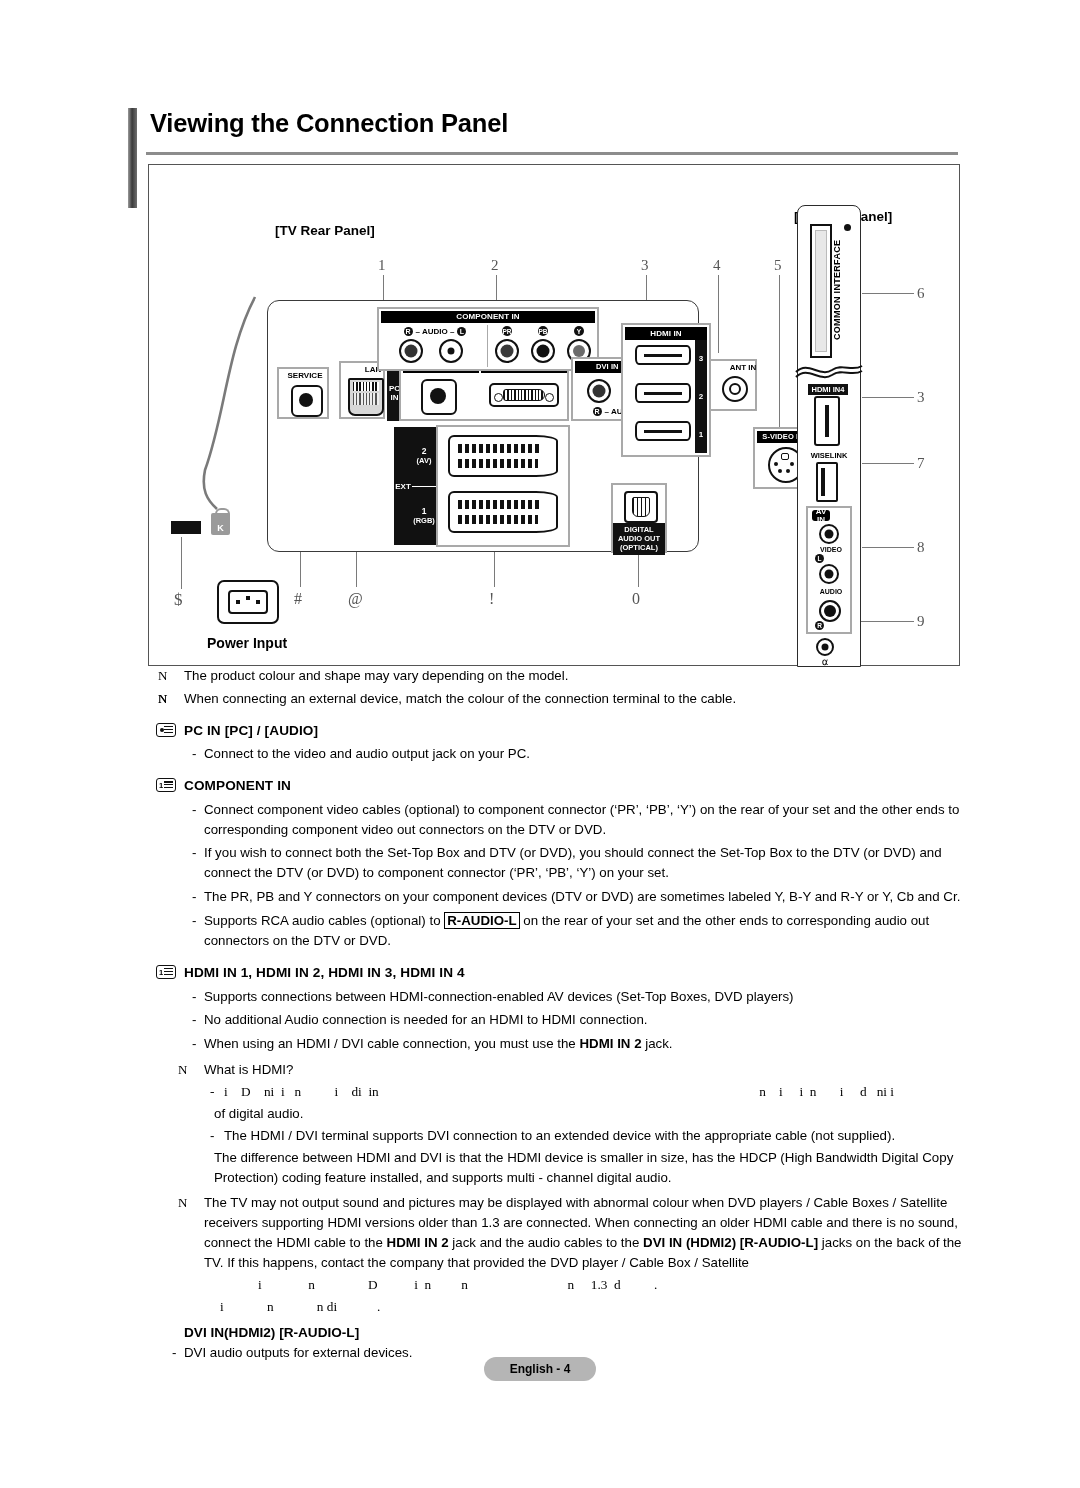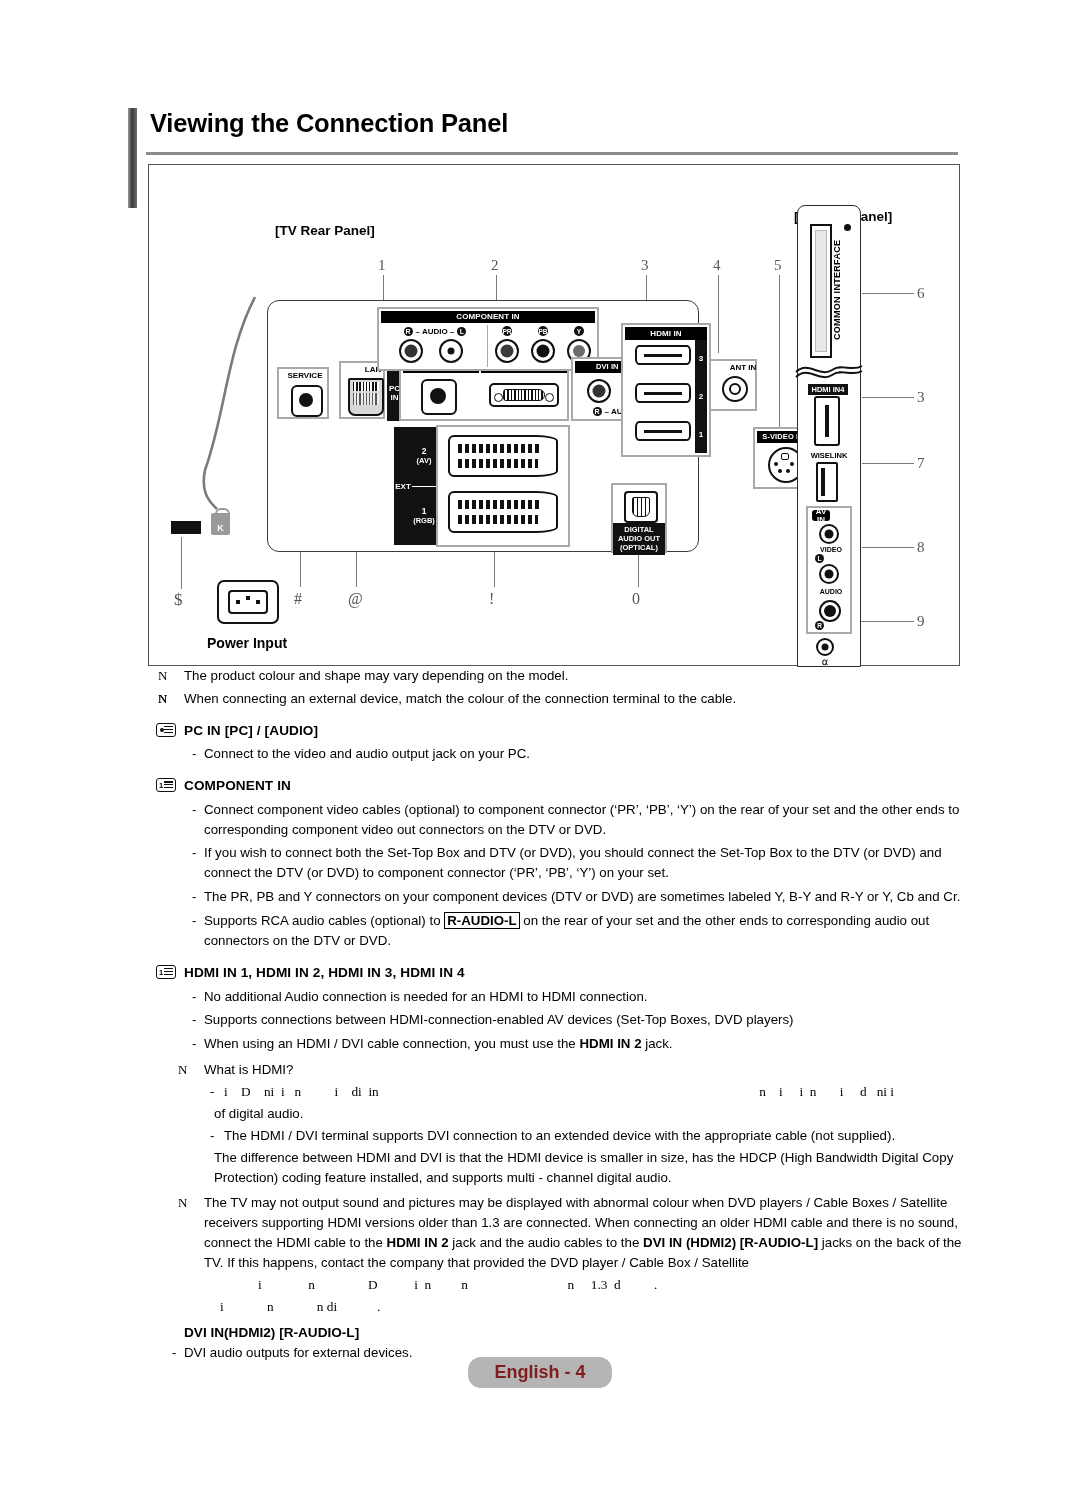--- a/index.html
+++ b/index.html
@@ -68,21 +68,21 @@
   .dash::before{content:"-";position:absolute;left:44px;top:0;}
   .sub-n{position:relative;padding-left:56px;margin-top:6px;margin-bottom:2px;}
   .sub-n .nmark{left:30px;}
   .sub-dash{position:relative;padding-left:76px;margin-bottom:2px;}
   .sub-dash::before{content:"-";position:absolute;left:62px;top:0;}
   .sub-cont{padding-left:66px;margin-bottom:2px;}
   b.tight{font-weight:bold;}
   .boxk{border:1.1px solid #000;padding:0 2px;font-weight:bold;}
 
   .footer{position:absolute;left:0;top:1357px;width:1080px;text-align:center;}
-  .badge{display:inline-block;background:#b5b5b5;border-radius:13px;padding:5px 26px;font-size:18px;font-weight:bold;color:#7f1d1d;}
+  .badge{display:inline-block;background:#b5b5b5;border-radius:13px;padding:5px 26px;font-size:12px;font-weight:bold;color:#000000;}
 </style>
 </head>
 <body>
 
 <div class="page">
 
   <div class="title-bar">
     <div class="title-tab"></div>
     <div class="title-text">Viewing the Connection Panel</div>
     <div class="title-rule"></div>
@@ -378,22 +378,22 @@
       <span class="headicon">
           <span class="num">1</span>
           <span class="bars">
             <i></i>
             <i></i>
             <i></i>
           </span>
         </span>
       <span>HDMI IN 1, HDMI IN 2, HDMI IN 3, HDMI IN 4</span>
     </div>
+    <div class="dash">Supports connections between HDMI-connection-enabled AV devices (Set-Top Boxes, DVD players)</div>
     <div class="dash">No additional Audio connection is needed for an HDMI to HDMI connection.</div>
-    <div class="dash">Supports connections between HDMI-connection-enabled AV devices (Set-Top Boxes, DVD players)</div>
     <div class="dash"><span>When using an HDMI / DVI cable connection, you must use the </span><b class="tight">HDMI IN 2</b><span> jack.</span></div>
     <div class="sub-n"><span class="nmark">N</span><span>What is HDMI?</span></div>
     <div class="sub-dash" style="font-family:'Liberation Serif',serif;white-space:pre;"><span style="display:inline-block;width:420px;">i    D    ni  i   n          i    di  in</span><span style="display:inline-block;width:250px;text-align:right;">n    i     i  n       i     d   ni i</span></div>
     <div class="sub-cont">of digital audio.</div>
     <div class="sub-dash">The HDMI / DVI terminal supports DVI connection to an extended device with the appropriate cable (not supplied).</div>
     <div class="sub-cont">The difference between HDMI and DVI is that the HDMI device is smaller in size, has the HDCP (High Bandwidth Digital Copy Protection) coding feature installed, and supports multi - channel digital audio.</div>
 
     <div class="sub-n" style="padding-left:56px;margin-top:5px;">
       <span class="nmark">N</span>
       <span>The TV may not output sound and pictures may be displayed with abnormal colour when DVD players / Cable Boxes / Satellite receivers supporting HDMI versions older than 1.3 are connected. When connecting an older HDMI cable and there is no sound, connect the HDMI cable to the </span><b class="tight">HDMI IN 2</b><span> jack and the audio cables to the </span><b class="tight">DVI IN (HDMI2) [R-AUDIO-L]</b><span> jacks on the back of the TV. If this happens, contact the company that provided the DVD player / Cable Box / Satellite</span>

